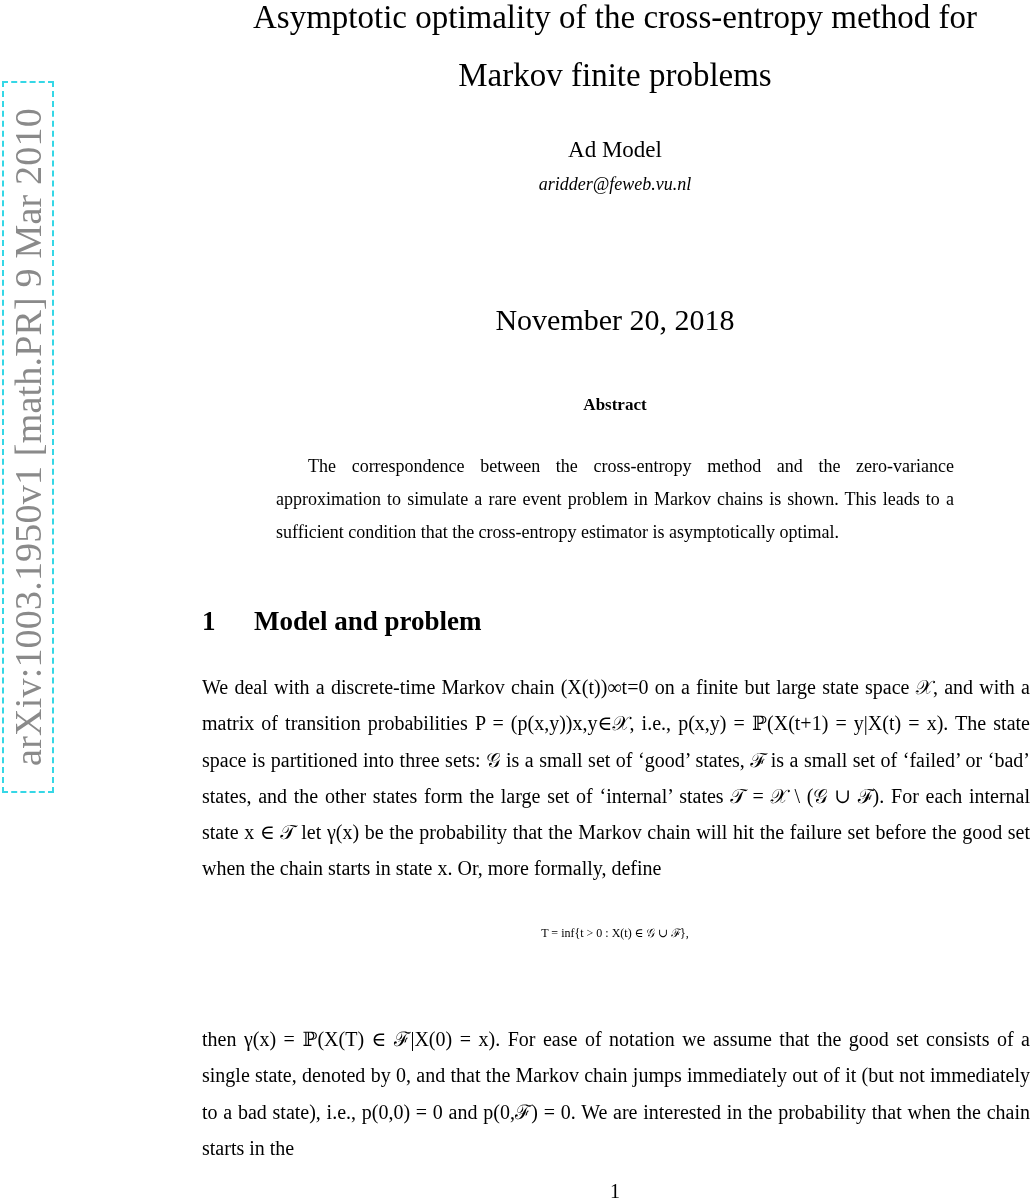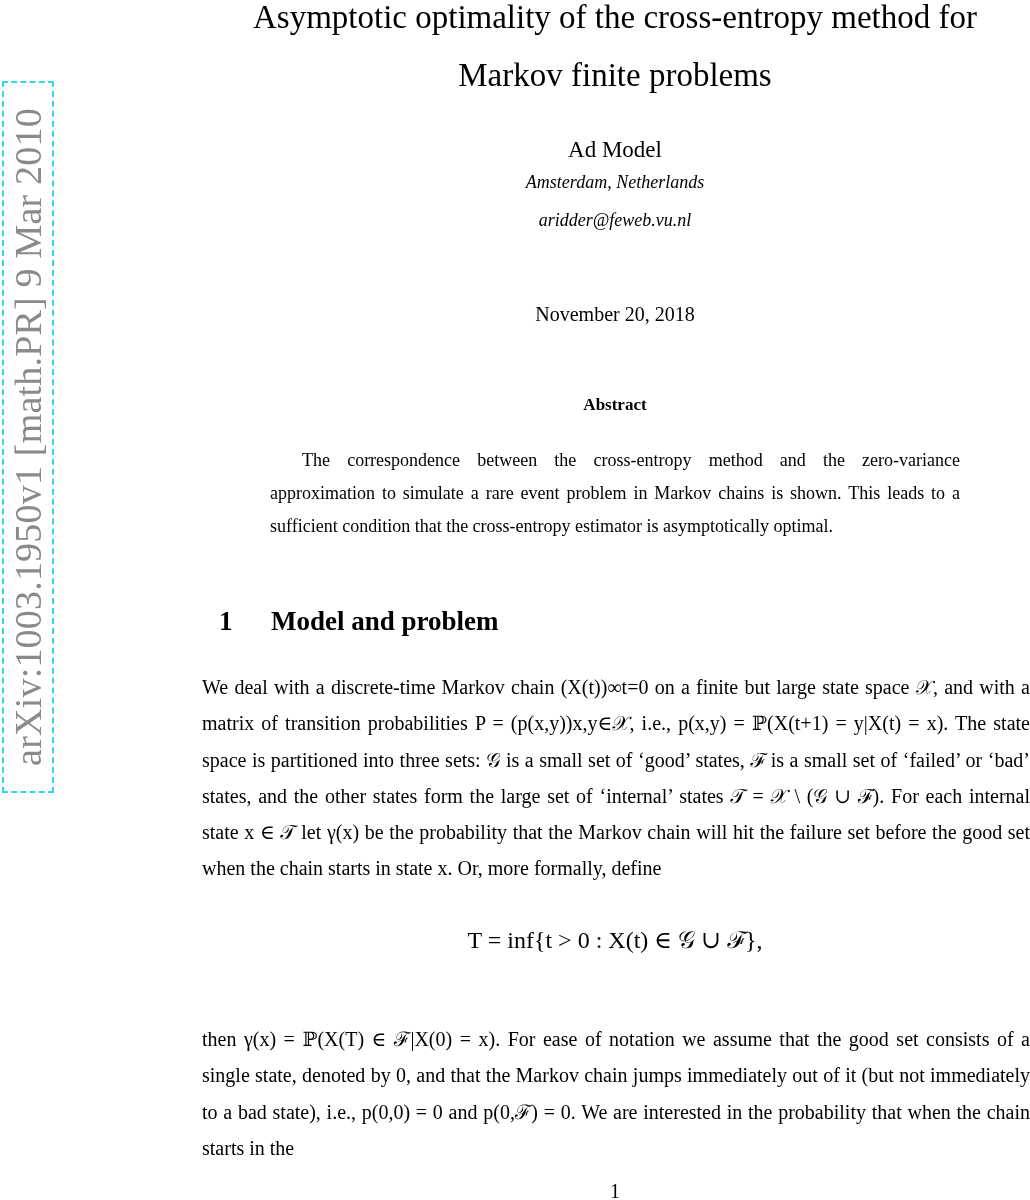--- a/index.html
+++ b/index.html
@@ -8,47 +8,46 @@
   .stamp { position: absolute; left: 2px; top: 81px; width: 52px; height: 712px;
            border: 2px dashed #35d7e6; box-sizing: border-box; }
   .stamp-text { position: absolute; left: 50%; top: 50%;
                 transform: translate(-50%, -50%) rotate(-90deg);
                 white-space: nowrap; font-size: 38px; color: #8a8a8a; letter-spacing: 0.2px; }
   .title { position: absolute; left: 200px; width: 830px; text-align: center;
            font-size: 33px; line-height: 58px; top: -12px; }
   .center { position: absolute; left: 200px; width: 830px; text-align: center; }
   .author { top: 136px; font-size: 23px; }
   .aff { font-style: italic; font-size: 18px; }
-  .date { top: 303px; font-size: 20px; }
+  .date { top: 303px; font-size: 30px; }
   .abs-head { top: 395px; font-weight: bold; font-size: 17px; }
   .abstract { position: absolute; left: 258px; width: 714px; top: 432px;
               font-size: 18px; line-height: 33px; text-align: justify; }
-  .abstract p { margin: 12px; text-indent: 32px; }
-  .section { position: absolute; left: 202px; top: 606px; font-size: 27px; font-weight: bold; margin-left: 17px; }
+  .abstract p { margin: 18px; text-indent: 32px; }
+  .section { position: absolute; left: 202px; top: 606px; font-size: 27px; font-weight: bold; }
   .section .num { display: inline-block; width: 52px; }
   .body { position: absolute; left: 202px; width: 828px; font-size: 20px; line-height: 36.3px; text-align: justify; }
   .body p { margin: 0; }
-  .eq { position: absolute; left: 200px; width: 830px; top: 926px; text-align: center; font-size: 24px; }
+  .eq { position: absolute; left: 200px; width: 830px; top: 926px; text-align: center; font-size: 12px; }
   .pagenum { position: absolute; left: 200px; width: 830px; top: 1180px; text-align: center; font-size: 20px; }
 </style>
 </head>
 <body>
 
 <div class="stamp">
   <div class="stamp-text">arXiv:1003.1950v1  [math.PR]  9 Mar 2010</div>
 </div>
 
 <div class="title">
   <div>Asymptotic optimality of the cross-entropy method for</div>
   <div>Markov finite problems</div>
 </div>
 
 <div class="center author">
   <div style="line-height:28px;">Ad Model</div>
-  <div class="aff" style="line-height:36px;">Amsterdam, Netherlands</div>
   <div class="aff" style="line-height:40px;">aridder@feweb.vu.nl</div>
 </div>
 
 <div class="center date">November 20, 2018</div>
 
 <div class="center abs-head">Abstract</div>
 <div class="abstract">
   <p>The correspondence between the cross-entropy method and the zero-variance approximation to simulate a rare event problem in Markov chains is shown.  This leads to a sufficient condition that the cross-entropy estimator is asymptotically optimal.</p>
 </div>
 

